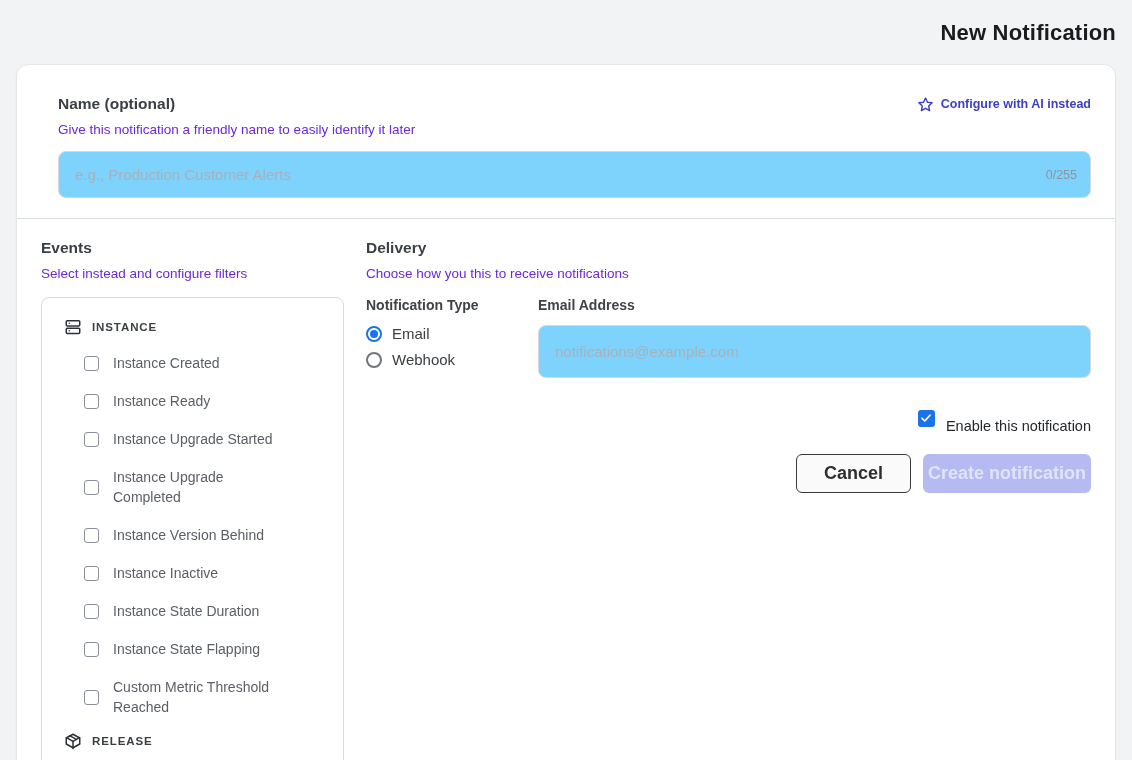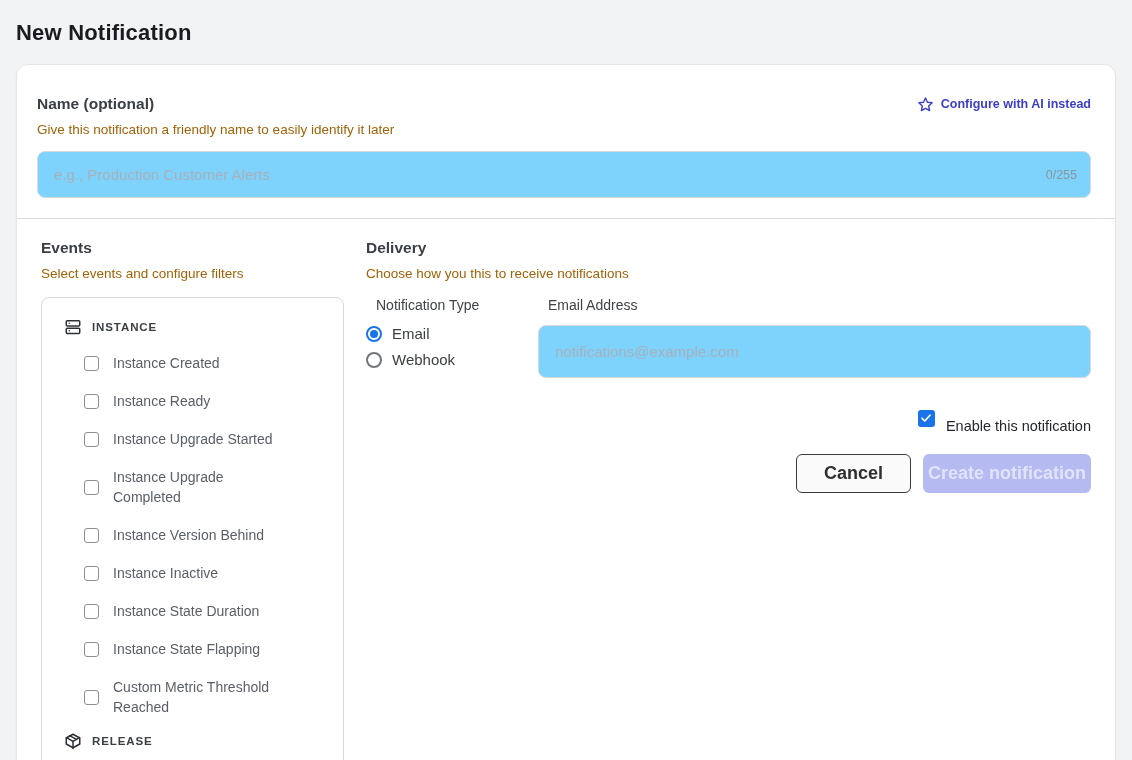--- a/index.html
+++ b/index.html
@@ -2,39 +2,39 @@
 <html><head>
 <meta charset="utf-8">
 <style>
   * { margin:0; padding:0; box-sizing:border-box; }
   html,body { width:1132px; height:760px; overflow:hidden; }
   body {
     background:#f1f3f4;
     font-family:"Liberation Sans","DejaVu Sans",sans-serif;
     color:#3c4043;
   }
-  .page-header { padding:20px 16px 18px 16px; }
+  .page-header { padding:20px 16px 18px 16px;text-align:right; }
   .page-title {
     font-size:22px; font-weight:700; letter-spacing:.2px; color:#1b1b1f;
   }
   .card {
     margin:0 16px; background:#ffffff; border:1px solid #e4e7ea;
     border-radius:12px; box-shadow:0 1px 2px rgba(0,0,0,.05);
     min-height:900px;
   }
   
-  .name-section { padding:30px 24px 20px 20px; }
+  .name-section { padding:30px 24px 20px 41px; }
   .name-head-row { display:flex; justify-content:space-between; align-items:center; }
   .section-title { font-size:15.5px; font-weight:700; color:#3a3f45; }
   .ai-link {
     display:flex; align-items:center; gap:7px; cursor:pointer;
     font-size:12.5px; font-weight:700;
   }
   .ai-link svg { display:block; }
-  .section-sub { margin-top:9px; font-size:13.5px; color:#a16207; }
+  .section-sub { margin-top:9px; font-size:13.5px; color:#6d28d9; }
   .name-input-wrap { position:relative; margin-top:14px; }
   .text-input {
     width:100%; height:47px; border:1px solid #d5d9dd; border-radius:8px;
     padding:0 64px 0 16px; font-size:15px; color:#2f3338; background:#7dd3fc;
     font-family:"Liberation Sans","DejaVu Sans",sans-serif; outline:none;
   }
   .text-input::placeholder { color:#a9b0ba; }
   .char-counter {
     position:absolute; right:14px; top:50%; transform:translateY(-50%);
     font-size:12.5px; color:#8d949e;
@@ -56,21 +56,21 @@
   .event-row { display:flex; align-items:center; gap:14px; padding:9px 16px 9px 42px; }
   .event-checkbox {
     width:15px; height:15px; flex:0 0 15px; border:1.5px solid #8b9098;
     border-radius:3px; background:#fff; cursor:pointer;
   }
   .event-label { font-size:14px; color:#5a5f66; line-height:20px; max-width:172px; }
   
   .delivery-col { flex:1; }
   .delivery-form { display:flex; margin-top:16px; }
   .ntype-col { width:172px; flex:0 0 172px; }
-  .field-label { font-size:14px; font-weight:400; color:#3f4347; margin-bottom:12px;margin-left:10px; }
+  .field-label { font-size:14px; font-weight:700; color:#3f4347; margin-bottom:12px; }
   .radio-option { display:flex; align-items:center; gap:10px; margin-bottom:9px; cursor:pointer;text-align:center; }
   .radio-circle {
     width:16px; height:16px; border-radius:50%; border:2px solid #71767c;
     display:flex; align-items:center; justify-content:center; background:#fff;
   }
   .radio-circle.selected { border-color:#1a73e8; }
   .radio-dot { width:8px; height:8px; border-radius:50%; background:#1a73e8; }
   .radio-label { font-size:15px; color:#3c4043; }
   .email-col { flex:1; }
   .email-input { height:53px; padding:0 16px; }
@@ -117,21 +117,21 @@
       <span class="char-counter">0/255</span>
     </div>
   </div>
 
   <div class="divider"></div>
 
   <div class="body-section">
 
     <div class="events-col">
       <div class="section-title">Events</div>
-      <div class="section-sub">Select events and configure filters</div>
+      <div class="section-sub">Select instead and configure filters</div>
       <div class="events-box" id="events-box">
           <div class="group-header">
             <span>
               <svg width="18" height="18" viewBox="0 0 24 24" fill="none" stroke="currentColor" stroke-width="2" stroke-linecap="round" stroke-linejoin="round">
                 <rect x="3" y="3.5" width="18" height="7" rx="1.5"></rect>
                 <rect x="3" y="13.5" width="18" height="7" rx="1.5"></rect>
                 <line x1="7" y1="7" x2="7.01" y2="7"></line>
                 <line x1="7" y1="17" x2="7.01" y2="17"></line>
               </svg>
             </span>

